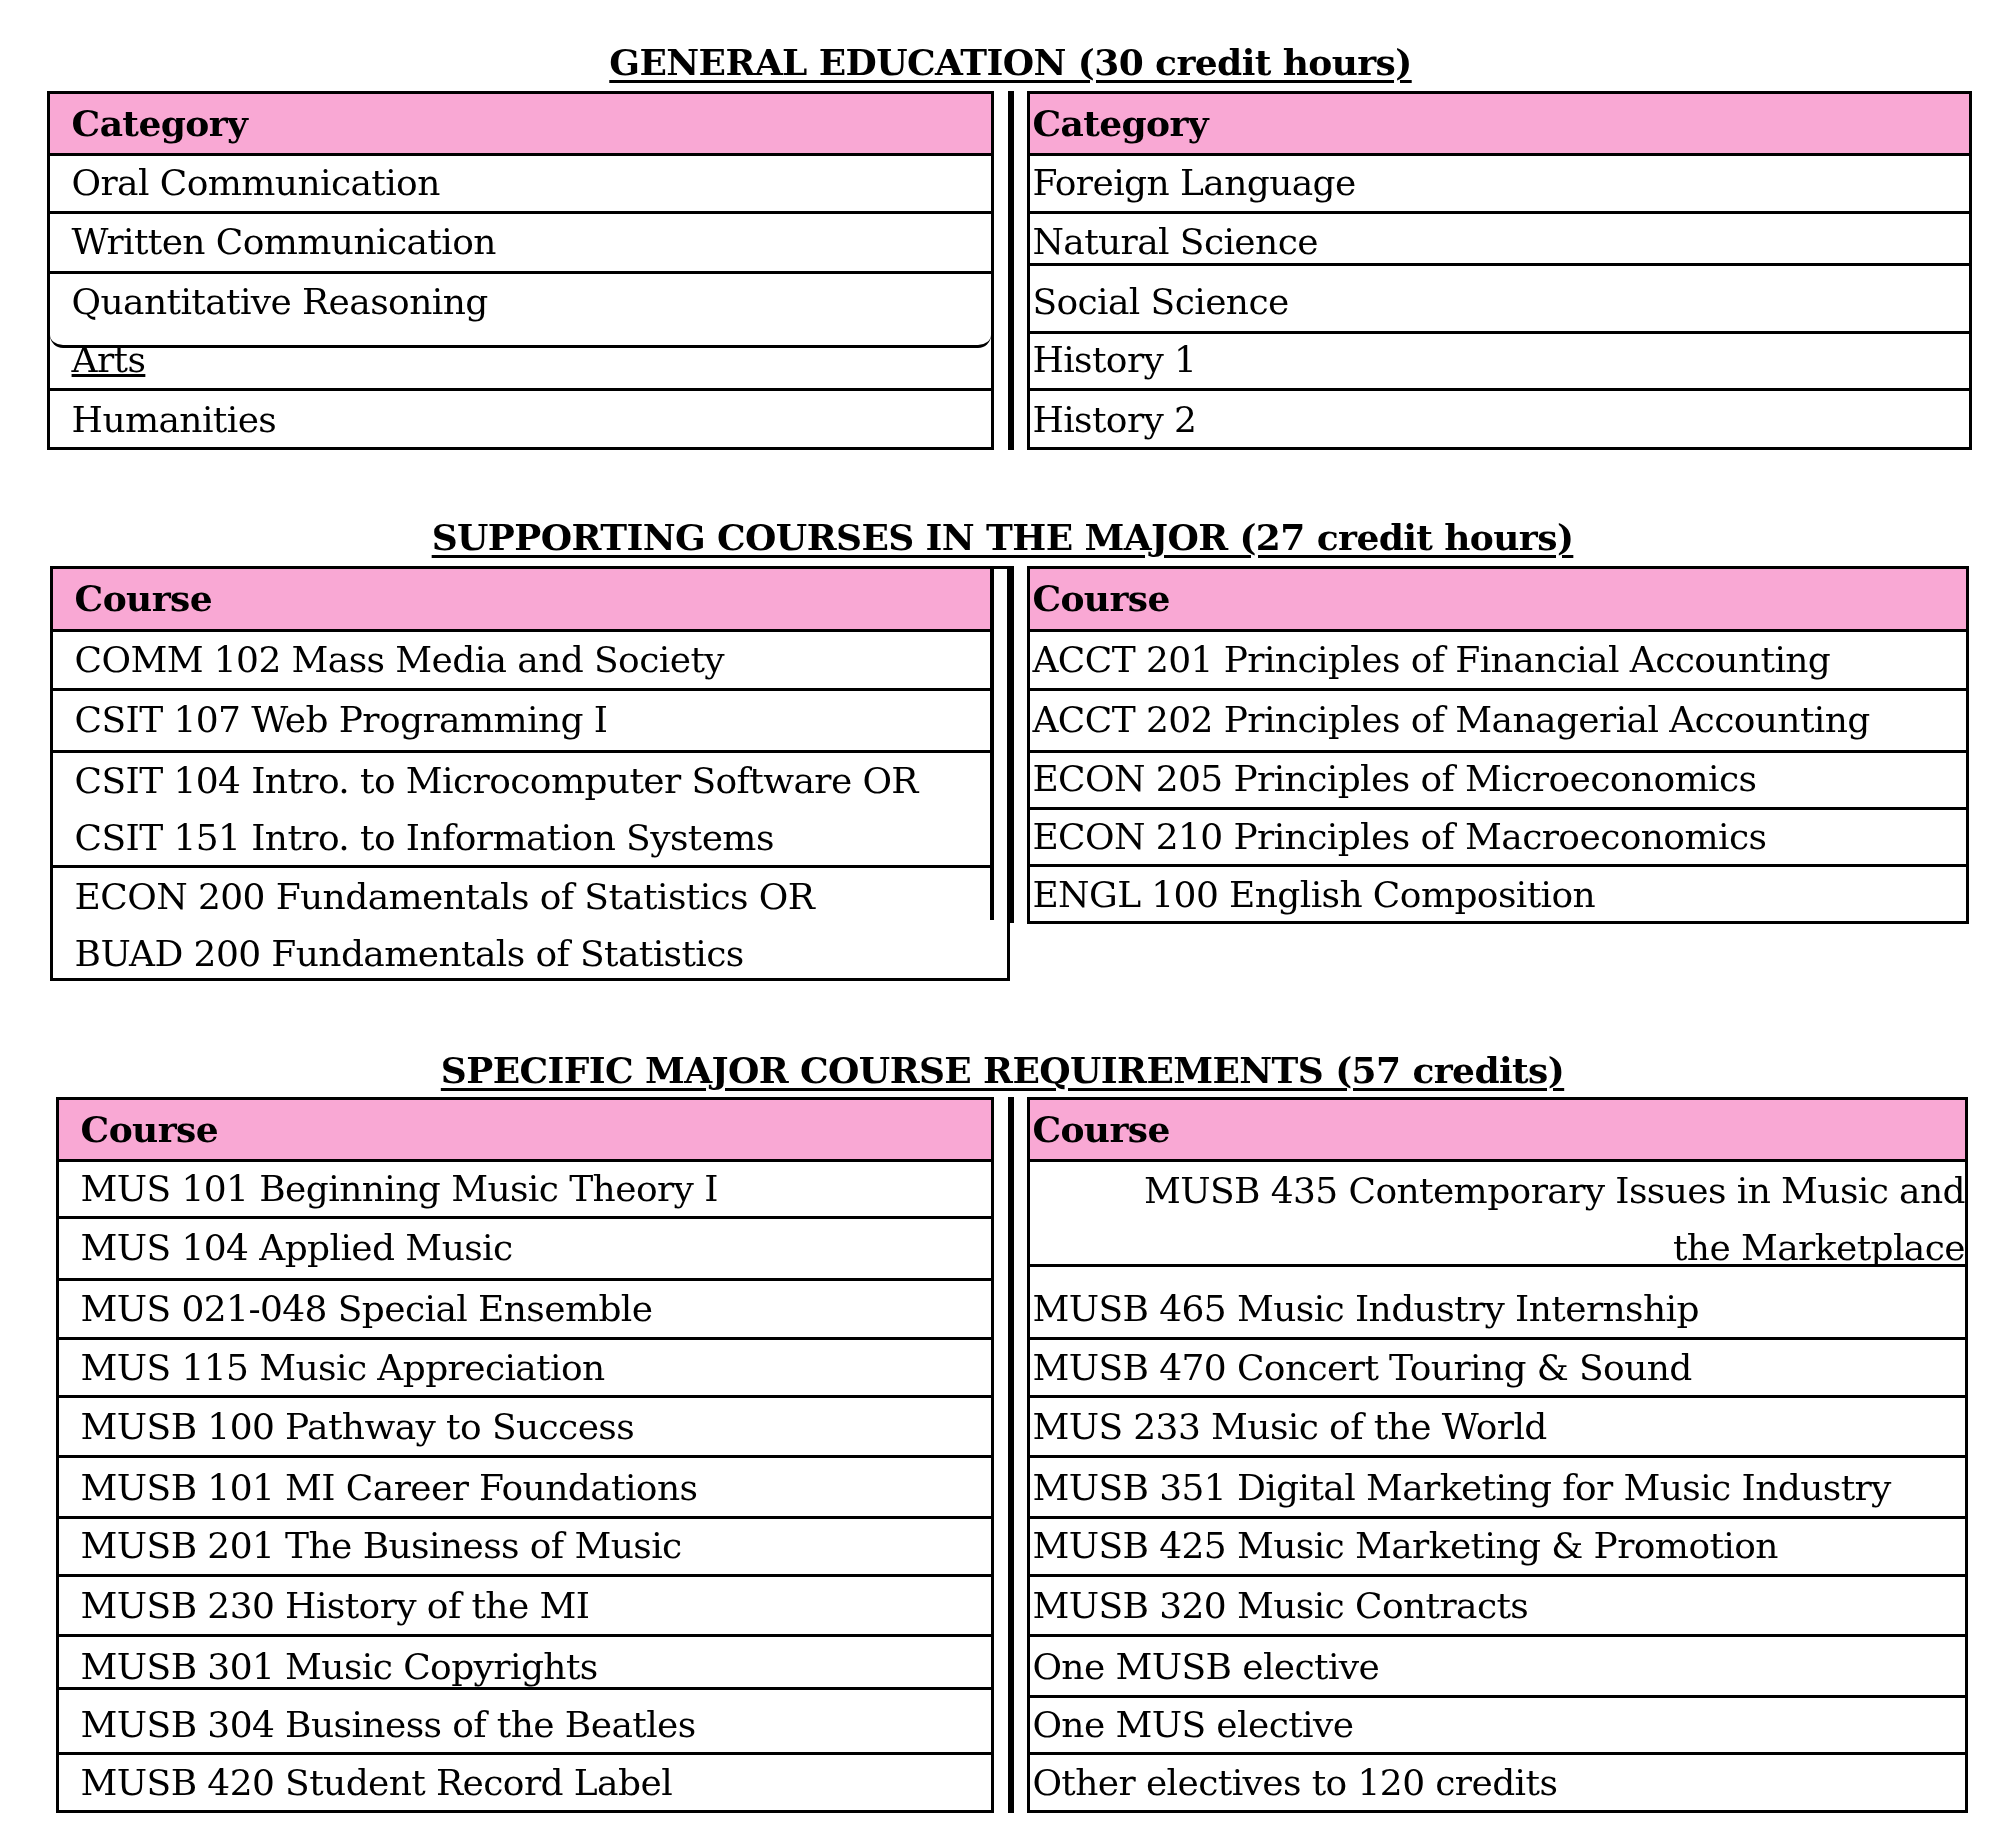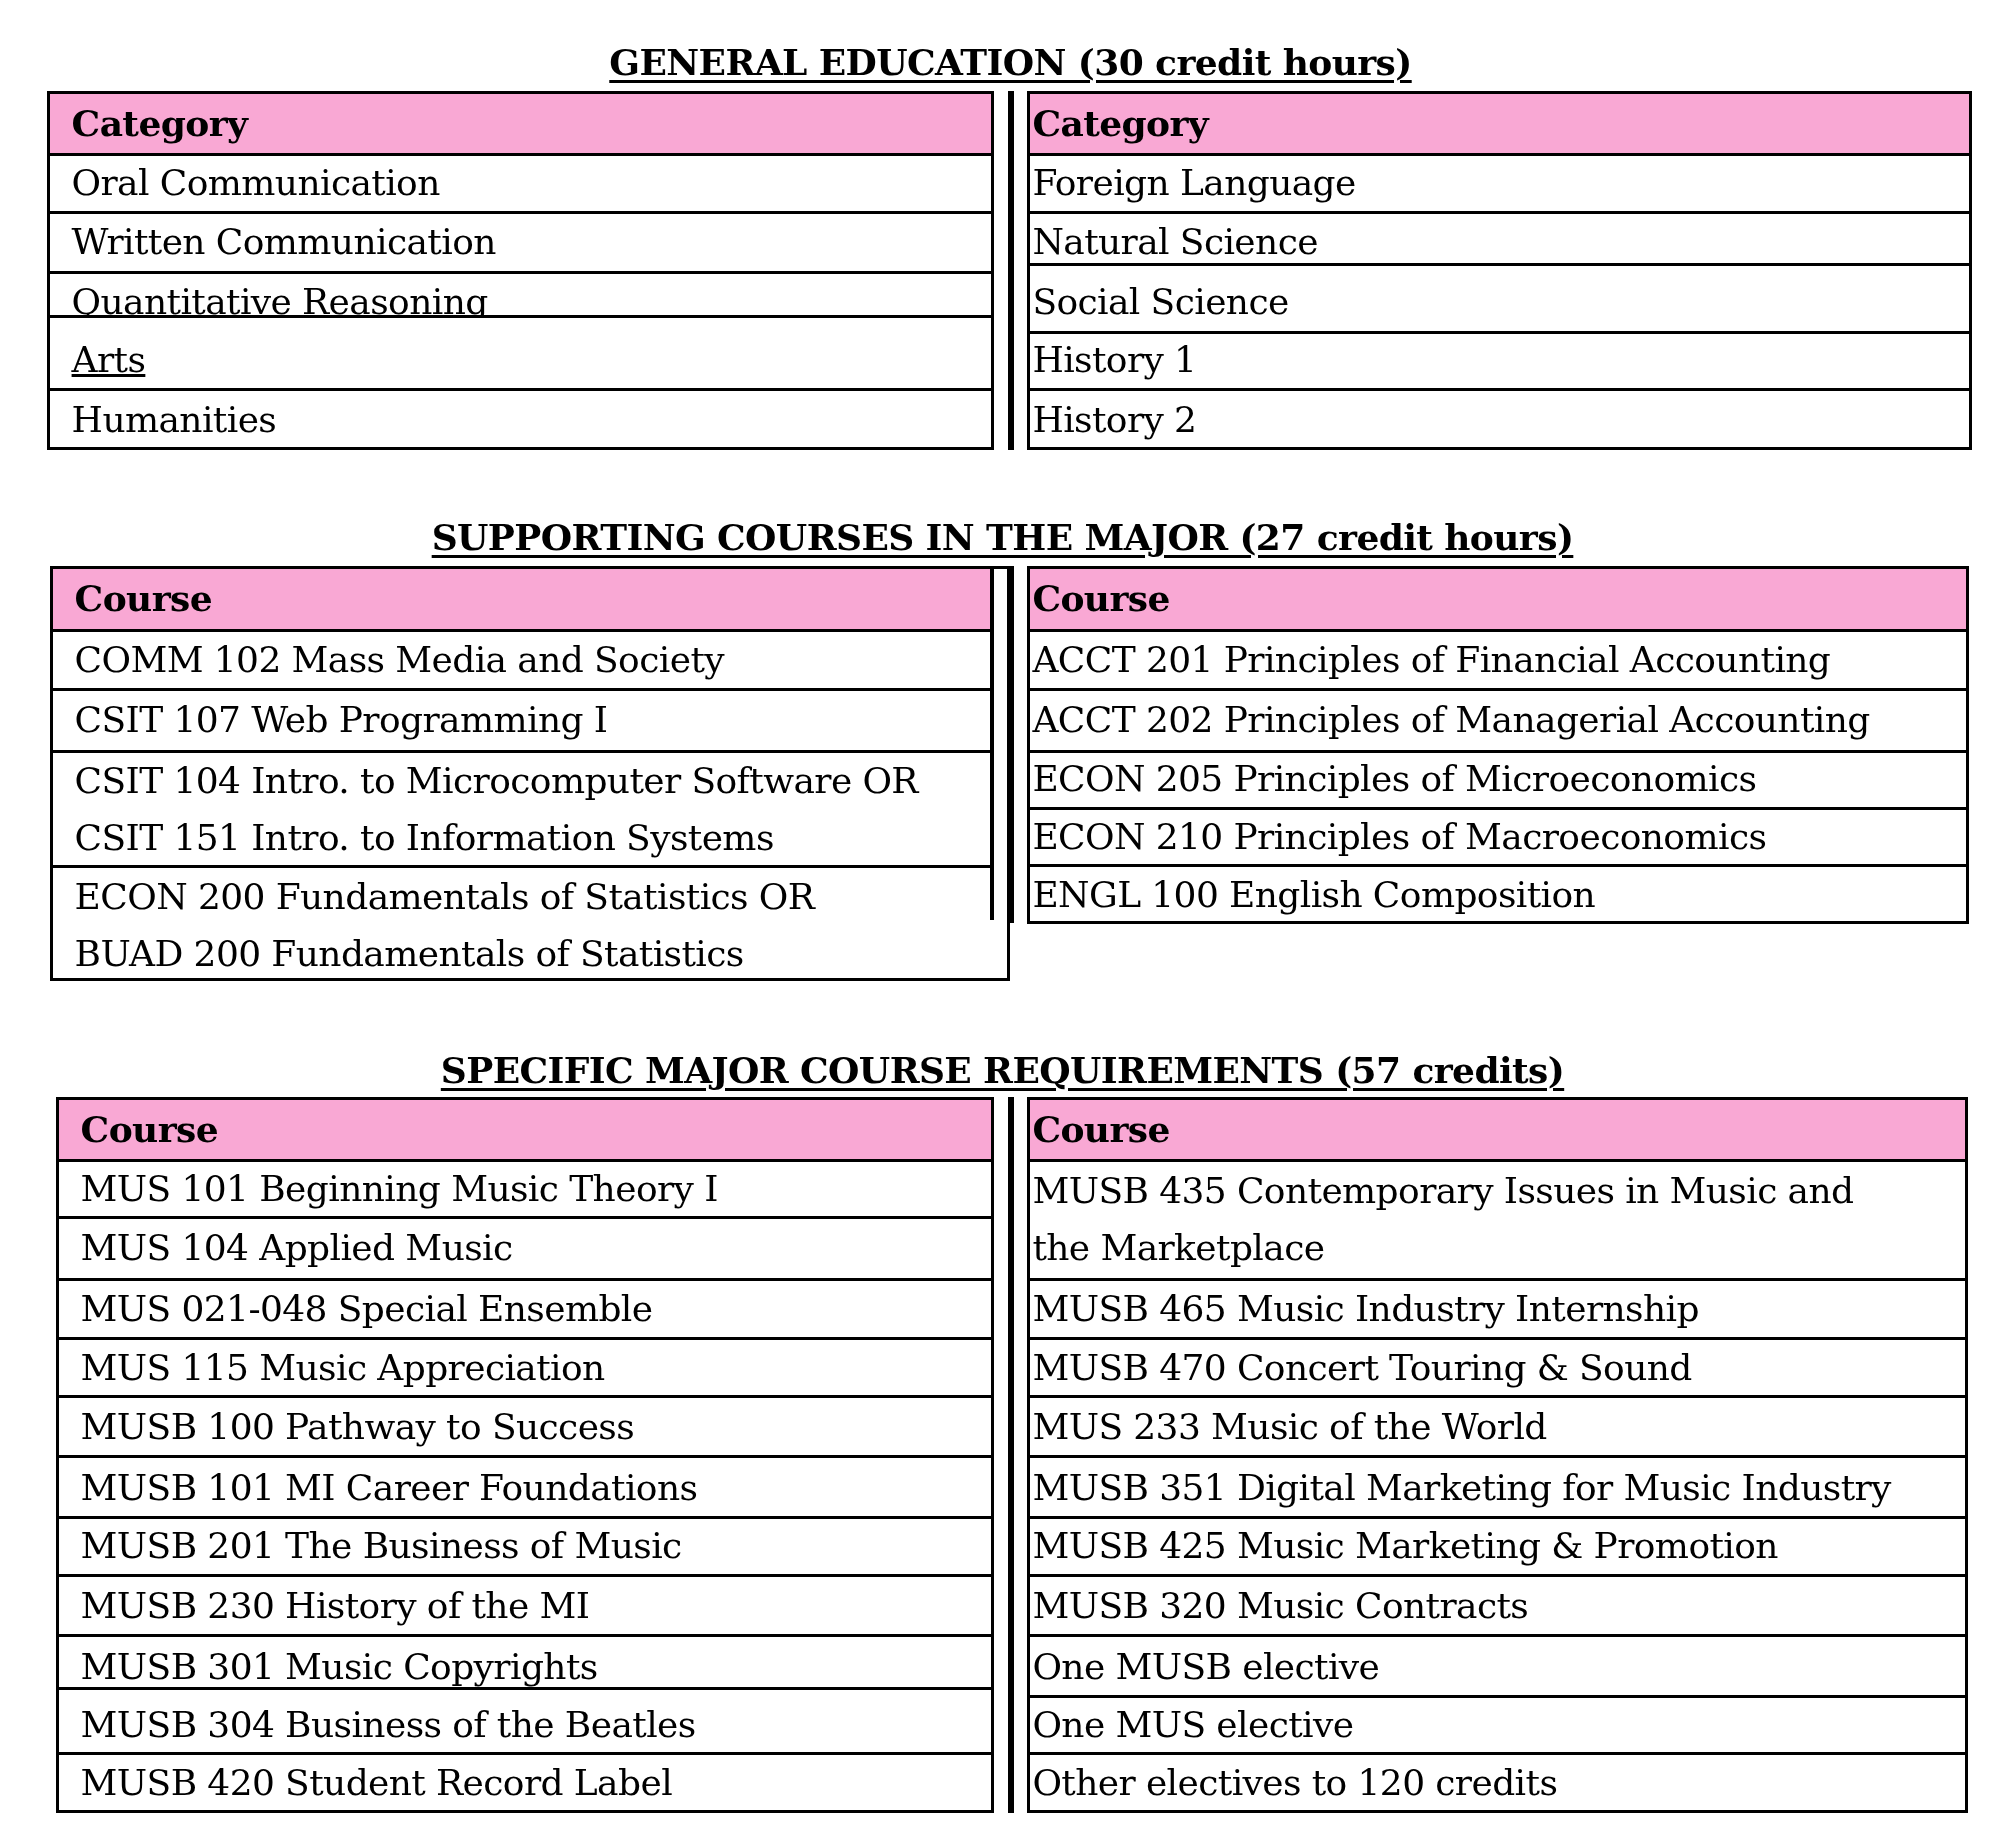--- a/index.html
+++ b/index.html
@@ -23,21 +23,21 @@
 <body>
 
 <div class="title" style="top:41px;padding-left:8px;">
   <span>GENERAL EDUCATION (30 credit hours)</span>
 </div>
 
 <div class="tbl" style="left:47px; top:91px; width:947px; height:359px;">
   <div class="cell hdr" style="top:0; height:62px; line-height:58px;">Category</div>
   <div class="cell" style="top:62px; height:58px; line-height:54px;">Oral Communication</div>
   <div class="cell" style="top:120px; height:60px; line-height:56px;">Written Communication</div>
-  <div class="cell" style="top:180px; height:44px; line-height:56px;">Quantitative Reasoning</div>
+  <div class="cell" style="top:180px; height:74px; line-height:56px;border-radius:13px;">Quantitative Reasoning</div>
   <div class="cell" style="top:239px; height:58px; line-height:54px;text-decoration:underline;">Arts</div>
   <div class="cell last" style="top:298px; height:57px; line-height:55px;">Humanities</div>
 </div>
 <div class="bar" style="left:1008px; top:91px; width:6px; height:359px;"></div>
 <div class="tbl r" style="left:1027px; top:91px; width:945px; height:359px;">
   <div class="cell hdr" style="top:0; height:62px; line-height:58px;">Category</div>
   <div class="cell" style="top:62px; height:58px; line-height:54px;">Foreign Language</div>
   <div class="cell" style="top:120px; height:52px; line-height:56px;">Natural Science</div>
   <div class="cell" style="top:180px; height:60px; line-height:56px;">Social Science</div>
   <div class="cell" style="top:239px; height:58px; line-height:54px;">History 1</div>
@@ -87,21 +87,21 @@
   <div class="cell" style="top:359px; height:60px; line-height:57px;">MUSB 101 MI Career Foundations</div>
   <div class="cell" style="top:419px; height:58px; line-height:54px;">MUSB 201 The Business of Music</div>
   <div class="cell" style="top:477px; height:60px; line-height:57px;">MUSB 230 History of the MI</div>
   <div class="cell" style="top:538px; height:52px; line-height:57px;">MUSB 301 Music Copyrights</div>
   <div class="cell" style="top:598px; height:57px; line-height:54px;">MUSB 304 Business of the Beatles</div>
   <div class="cell last" style="top:656px; height:53px; line-height:53px;">MUSB 420 Student Record Label</div>
 </div>
 <div class="bar" style="left:1008px; top:1097px; width:6px; height:716px;"></div>
 <div class="tbl r" style="left:1027px; top:1097px; width:941px; height:716px;">
   <div class="cell hdr" style="top:0; height:62px; line-height:58px;">Course</div>
-  <div class="cell" style="top:62px; height:119px; line-height:57px;">
+  <div class="cell" style="top:62px; height:105px; line-height:57px;text-align:right;">
     <span class="line">MUSB 435 Contemporary Issues in Music and</span>
     <span class="line">the Marketplace</span>
   </div>
   <div class="cell" style="top:180px; height:60px; line-height:57px;">MUSB 465 Music Industry Internship</div>
   <div class="cell" style="top:241px; height:57px; line-height:54px;">MUSB 470 Concert Touring &amp; Sound</div>
   <div class="cell" style="top:298px; height:60px; line-height:57px;">MUS 233 Music of the World</div>
   <div class="cell" style="top:359px; height:60px; line-height:57px;">MUSB 351 Digital Marketing for Music Industry</div>
   <div class="cell" style="top:419px; height:58px; line-height:54px;">MUSB 425 Music Marketing &amp; Promotion</div>
   <div class="cell" style="top:477px; height:60px; line-height:57px;">MUSB 320 Music Contracts</div>
   <div class="cell" style="top:538px; height:60px; line-height:57px;">One MUSB elective</div>

